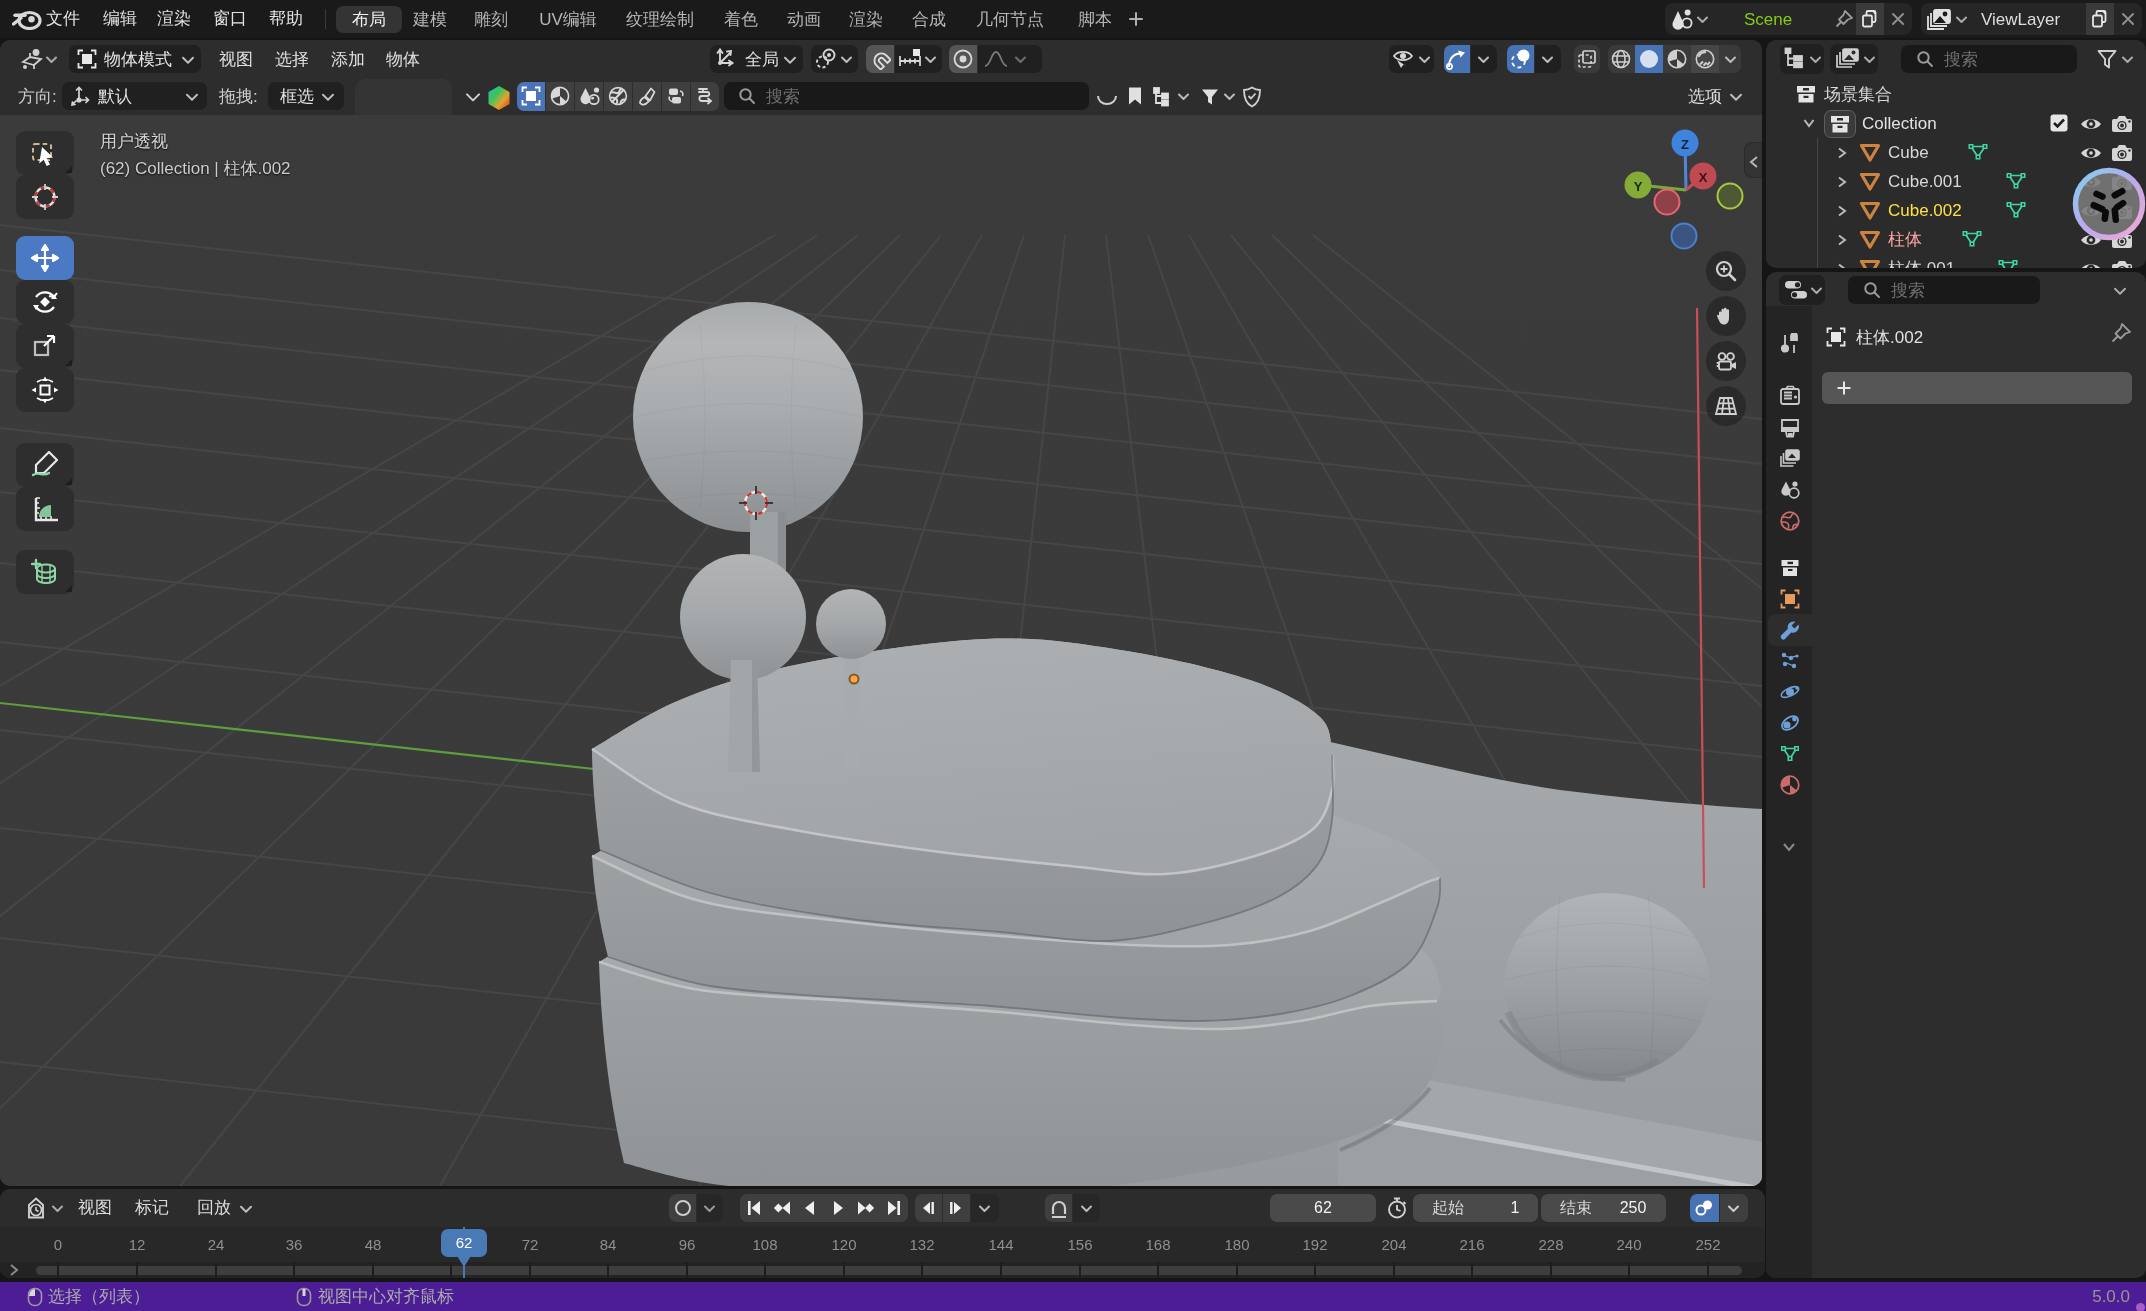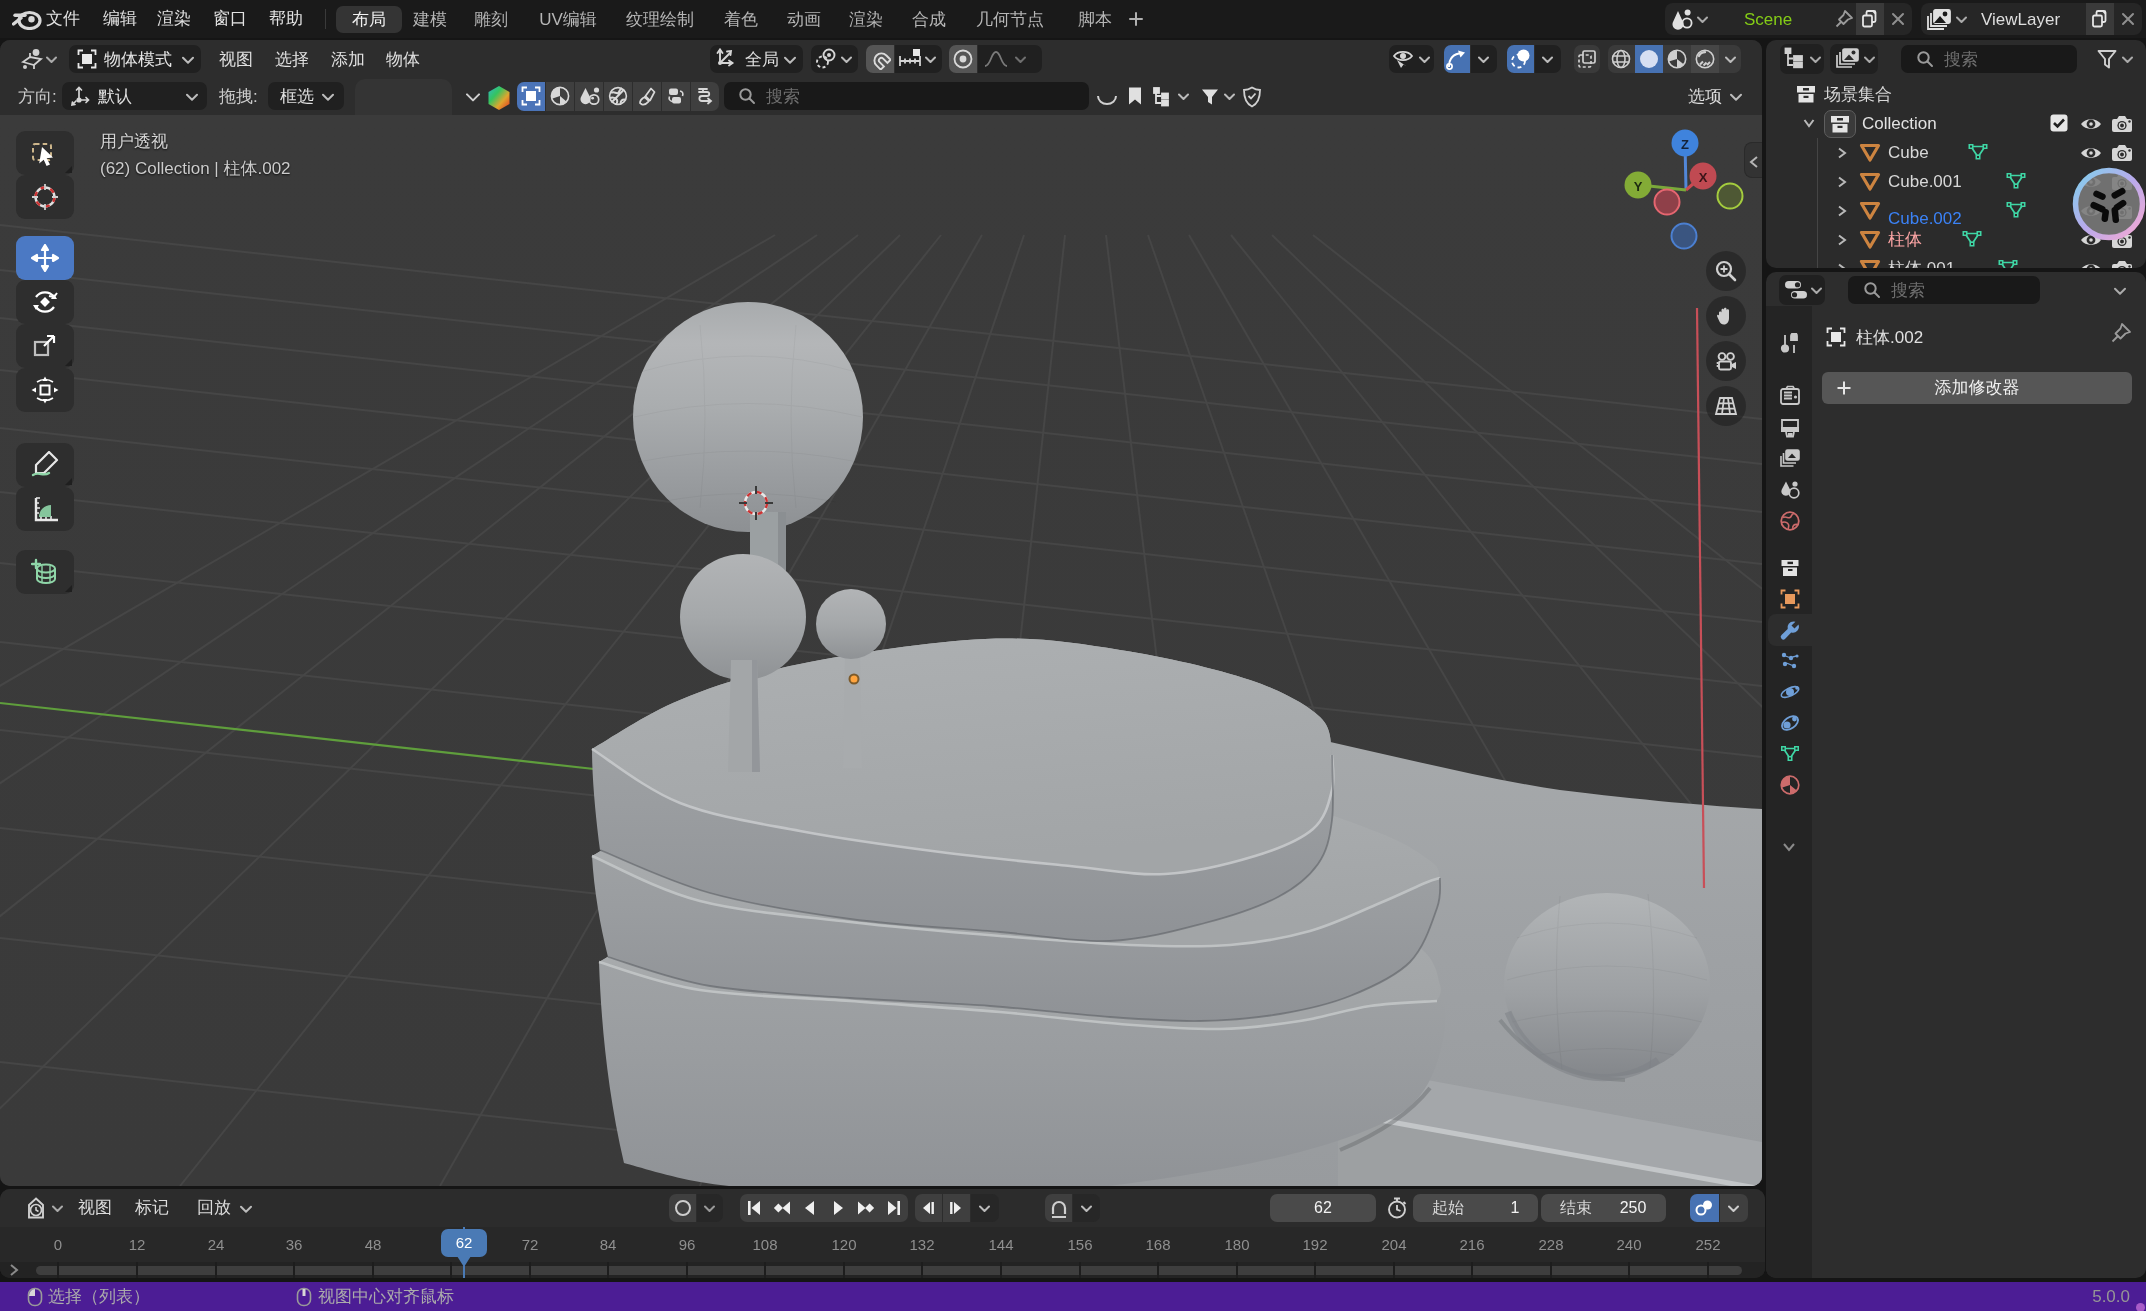--- a/index.html
+++ b/index.html
@@ -1141,21 +1141,21 @@
     <div class="abs" style="left:70px;top:164px;">
       <svg width="12" height="14" viewBox="0 0 12 14" style="">
         <path d="M3,2.5 L9,7 L3,11.5" fill="none" stroke="#b9b9b9" stroke-width="2"></path>
       </svg>
     </div>
     <div class="abs" style="left:92px;top:159px;">
       <svg width="24" height="22" viewBox="0 0 24 22" style="">
         <path d="M12,19 L3.5,4.5 H20.5 Z" fill="none" stroke="#cd8440" stroke-width="3.2" stroke-linejoin="round"></path>
       </svg>
     </div>
-    <div class="abs txt" style="left:122px;top:164px;height:29px;line-height:29px;color:#3b82f6;">Cube.002</div>
+    <div class="abs txt" style="left:122px;top:156px;height:29px;line-height:29px;color:#fde047;">Cube.002</div>
     <div class="abs" style="left:239px;top:159px;">
       <svg width="22" height="22" viewBox="0 0 22 22" style="">
         <path d="M4,5.5 L18,5.5 L11,16 Z" fill="none" stroke="#3fd6a5" stroke-width="1.7"></path>
         <g fill="#3fd6a5" stroke="#1b4" stroke-width="0">
           <rect x="1.5" y="3" width="5" height="5"></rect>
           <rect x="15.5" y="3" width="5" height="5"></rect>
           <rect x="8.5" y="13.5" width="5" height="5"></rect>
         </g>
         <g fill="#2b2b2b">
           <rect x="3" y="4.5" width="2" height="2"></rect>
@@ -1441,21 +1441,20 @@
           <path d="M8,14 L2.5,19.5"></path>
         </g>
       </svg>
     </div>
     <div class="abs" style="left:56px;top:100px;width:310px;height:32px;background:#565656;border-radius:6px;"></div>
     <div class="abs" style="left:70px;top:108px;">
       <svg width="16" height="16" viewBox="0 0 16 16" style="">
         <path d="M8,1.5 V14.5 M1.5,8 H14.5" stroke="#e8e8e8" stroke-width="2"></path>
       </svg>
     </div>
-    <div class="abs txt" style="left:56px;top:96px;width:310px;height:38px;line-height:40px;text-align:center;color:#f0f0f0;">添加修改器</div>
   </div>
 <div class="abs" style="left:0;top:1282px;width:2146px;height:29px;background:#4c1d95;">
     <div class="abs" style="left:27px;top:5px;">
       <svg width="16" height="20" viewBox="0 0 16 20" style="">
         <rect x="1.5" y="1.5" width="13" height="17" rx="6" fill="none" stroke="#9a9a9a" stroke-width="1.6"></rect>
         <path d="M2,9 a6,7 0 0 1 6,-7 V9 Z" fill="#d8d8d8"></path>
       </svg>
     </div>
     <div class="abs txt" style="left:48px;top:0;height:29px;line-height:29px;color:#ababab;">选择（列表）</div>
     <div class="abs" style="left:296px;top:5px;">

